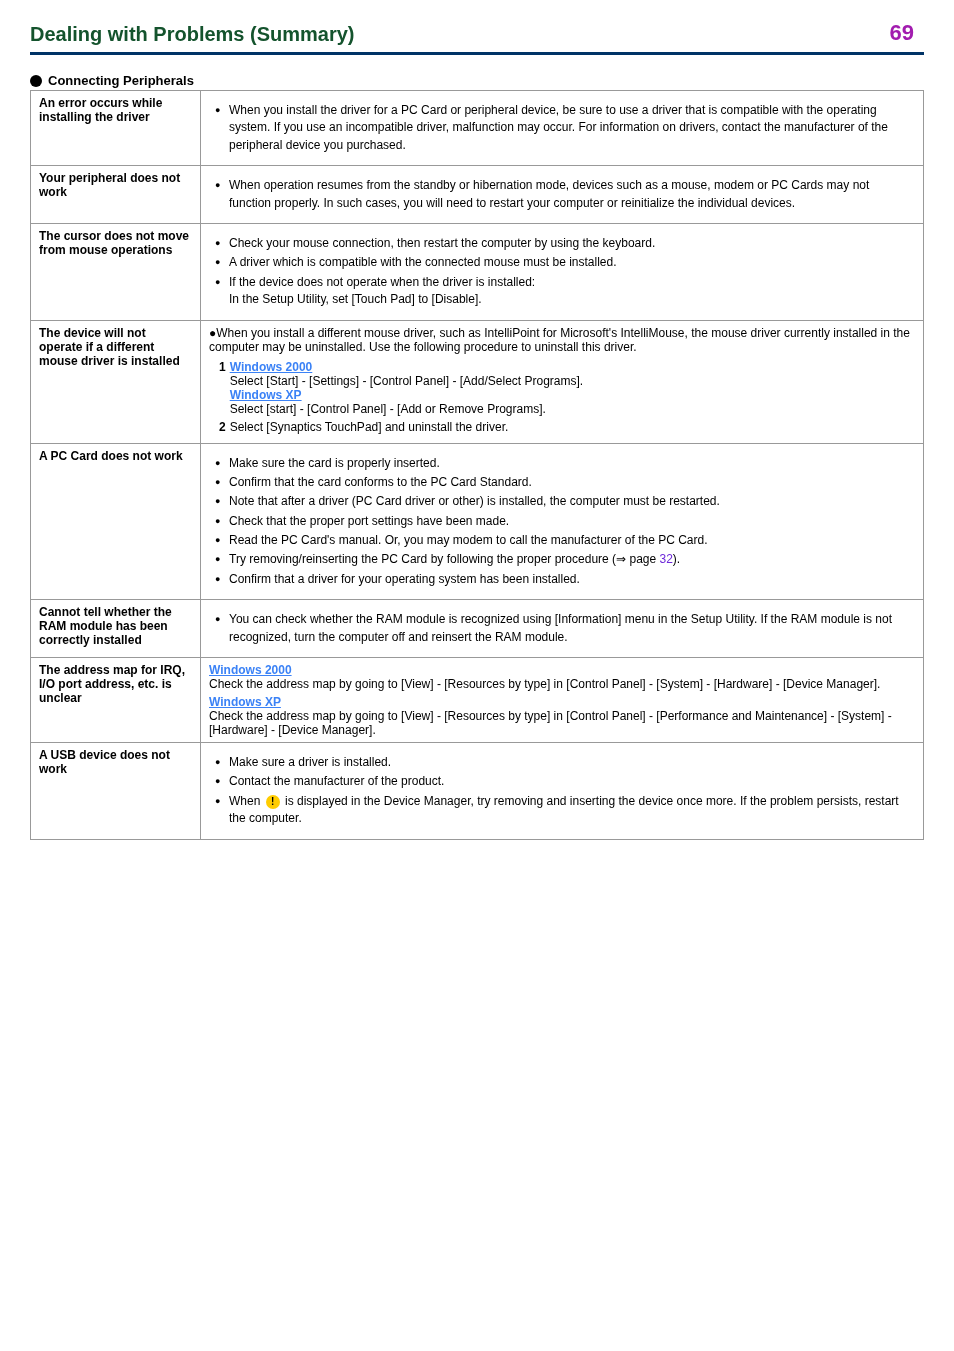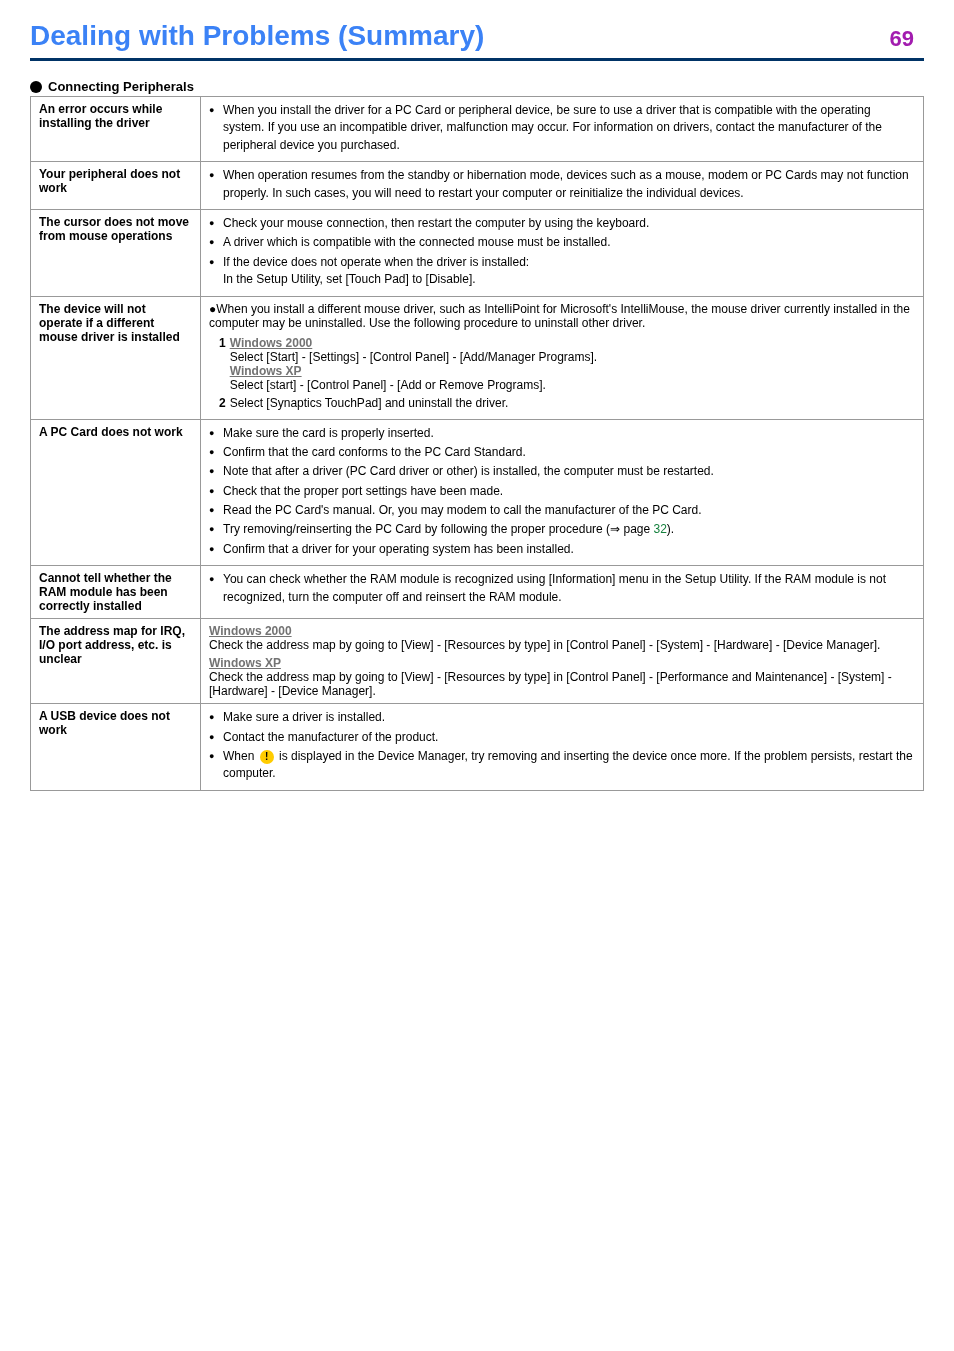--- a/index.html
+++ b/index.html
@@ -14,23 +14,23 @@
     }
     .page-header {
       display: flex;
       justify-content: space-between;
       align-items: flex-end;
       margin-bottom: 18px;
       border-bottom: 3px solid #003366;
       padding-bottom: 6px;
     }
     .page-title {
-      font-size: 28px;
-      font-weight: bold;
-      color: #3b82f6;
+      font-size: 20px;
+      font-weight: bold;
+      color: #14532d;
     }
     .page-number {
       font-size: 22px;
       font-weight: bold;
       color: #a21caf;
       padding-right: 10px;
     }
     .section-header {
       display: flex;
       align-items: center;
@@ -63,40 +63,40 @@
       width: 170px;
       font-weight: bold;
       background: #fff;
     }
     td:last-child {
       background: #fff;
     }
     .bullet-list {
       list-style: none;
       padding: 0;
-      margin: 0;
+      margin: 6px;
     }
     .bullet-list li {
       padding-left: 14px;
       position: relative;
       margin-bottom: 2px;
       line-height: 1.45;
     }
     .bullet-list li::before {
       content: '●';
       position: absolute;
       left: 0;
       font-size: 9px;
       top: 2px;
     }
     .link-blue {
-      color: #15803d;
+      color: #6d28d9;
     }
     .windows-label {
-      color: #737373;
+      color: #3b82f6;
       font-weight: bold;
       text-decoration: underline;
       margin-top: 36px;
     }
     .step-num {
       font-weight: bold;
       color: #000;
       margin-right: 4px;
     }
     .step-block {
@@ -162,27 +162,27 @@
         <li>Check your mouse connection, then restart the computer by using the keyboard.</li>
         <li>A driver which is compatible with the connected mouse must be installed.</li>
         <li>If the device does not operate when the driver is installed:<br>In the Setup Utility, set [Touch Pad] to [Disable].</li>
       </ul>
     </td>
   </tr>
 
   <tr>
     <td>The device will not operate if a different mouse driver is installed</td>
     <td>
-      <div style="margin-bottom:6px;">●When you install a different mouse driver, such as IntelliPoint for Microsoft's IntelliMouse, the mouse driver currently installed in the computer may be uninstalled. Use the following procedure to uninstall other driver.</div>
+      <div style="margin-bottom:6px;">●When you install a different mouse driver, such as IntelliPoint for Microsoft's IntelliMouse, the mouse driver currently installed in the computer may be uninstalled. Use the following procedure to uninstall this driver.</div>
       <div class="step-block">
         <div class="step-row">
           <span class="step-num">1</span>
           <div>
             <span class="windows-label">Windows 2000</span><br>
-            <span>Select [Start] - [Settings] - [Control Panel] - [Add/Manager Programs].</span><br>
+            <span>Select [Start] - [Settings] - [Control Panel] - [Add/Select Programs].</span><br>
             <span class="windows-label">Windows XP</span><br>
             <span>Select [start] - [Control Panel] - [Add or Remove Programs].</span>
           </div>
         </div>
         <div class="step-row">
           <span class="step-num">2</span>
           <div>Select [Synaptics TouchPad] and uninstall the driver.</div>
         </div>
       </div>
     </td>

